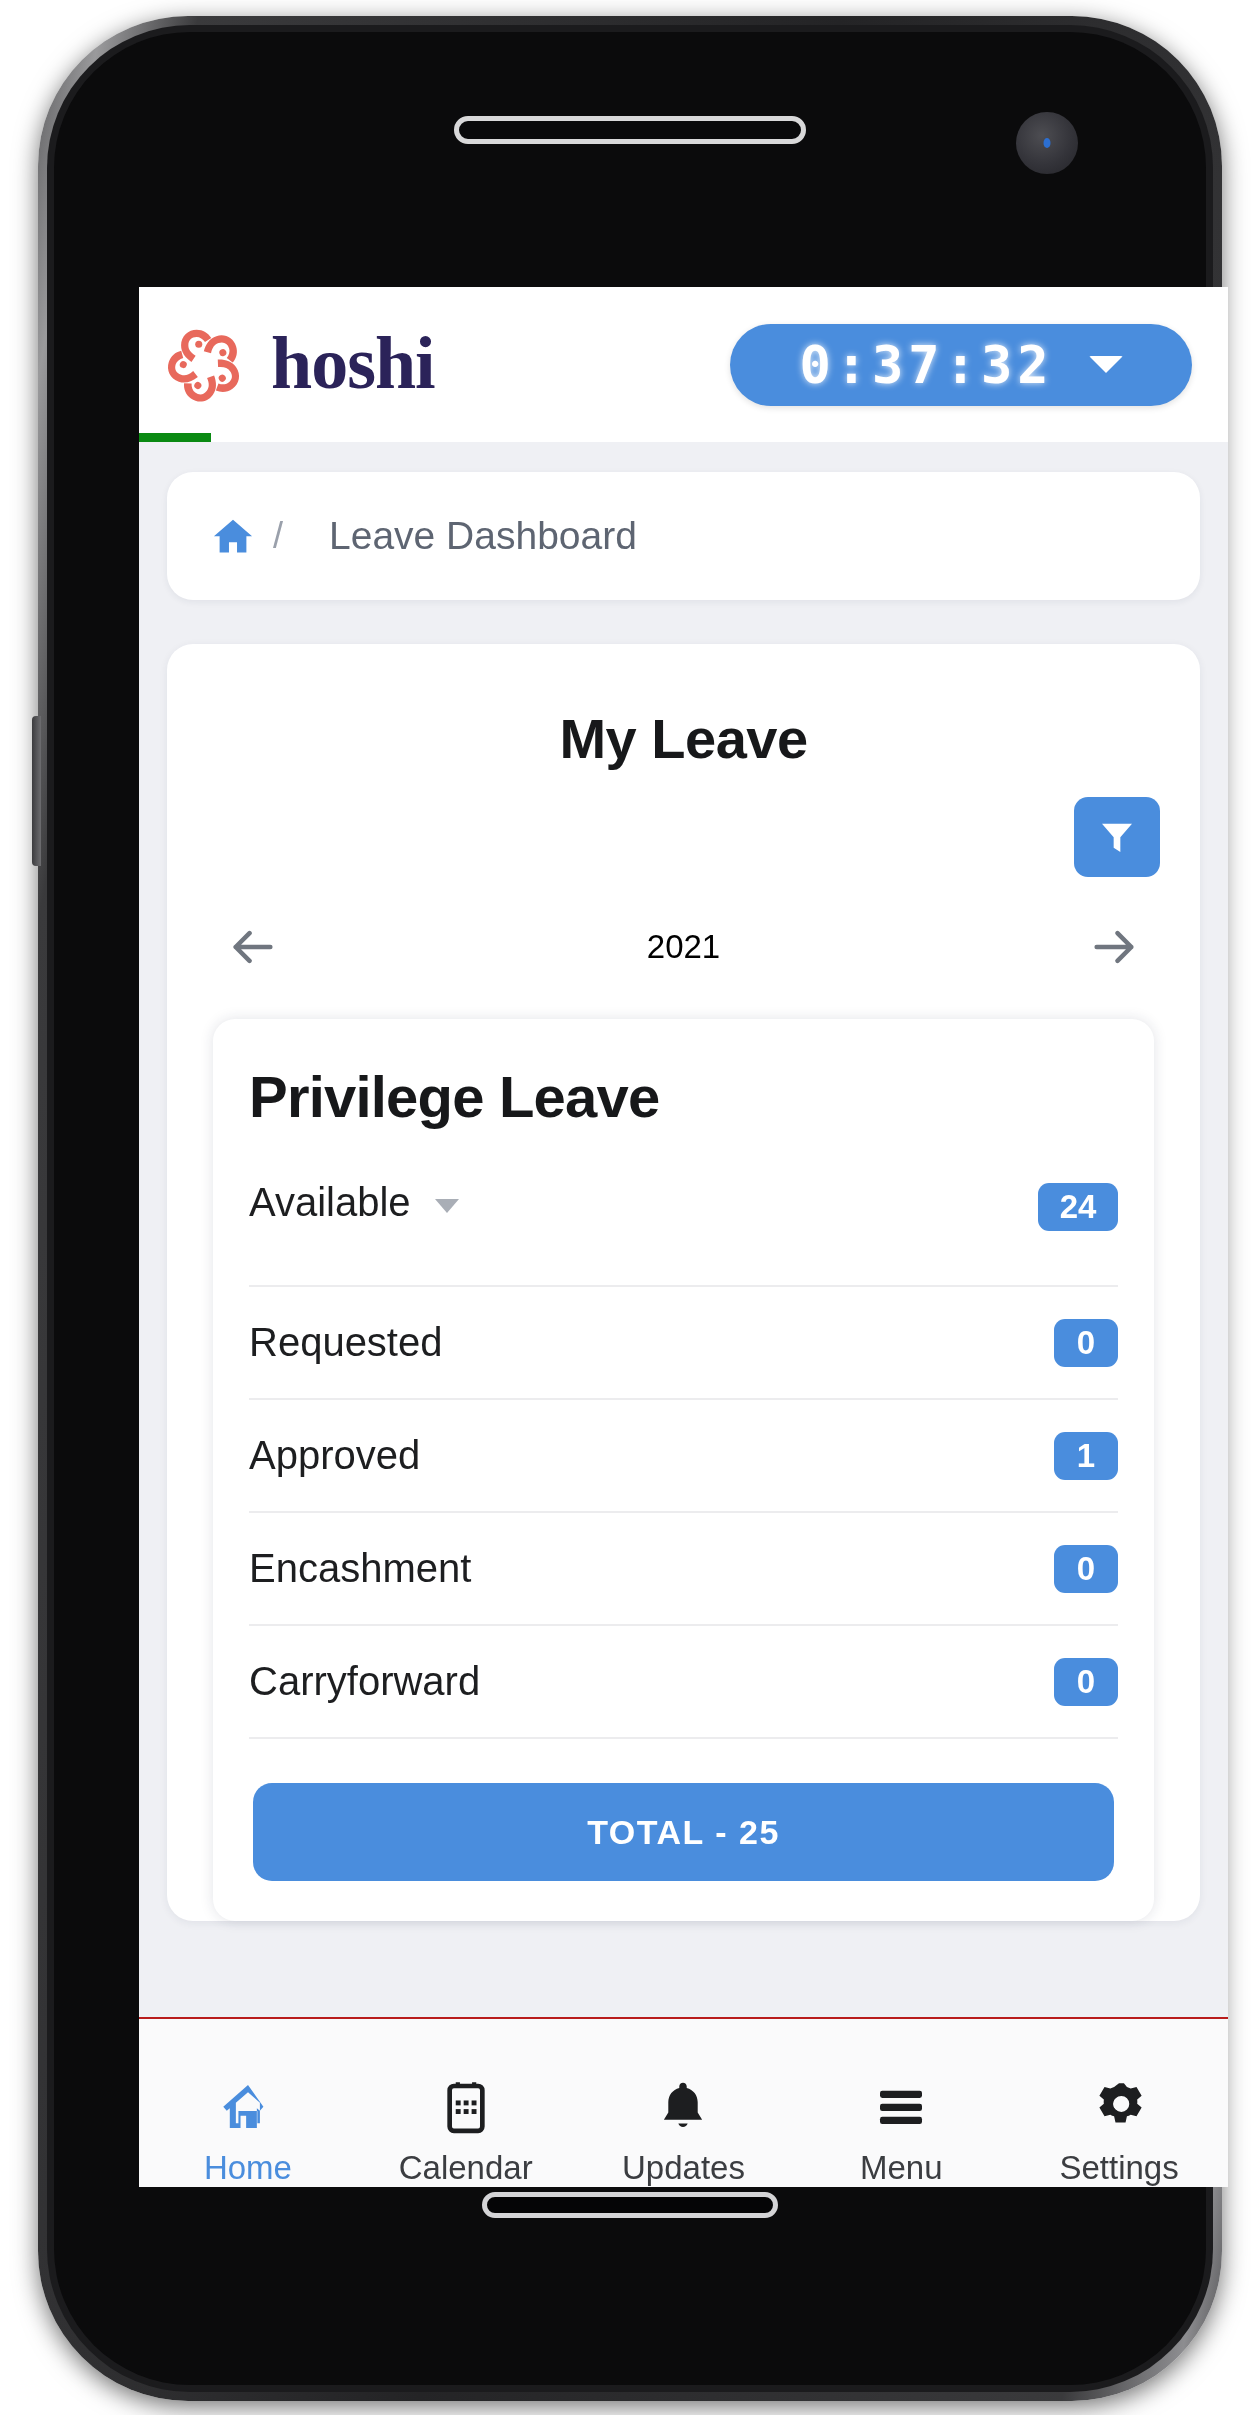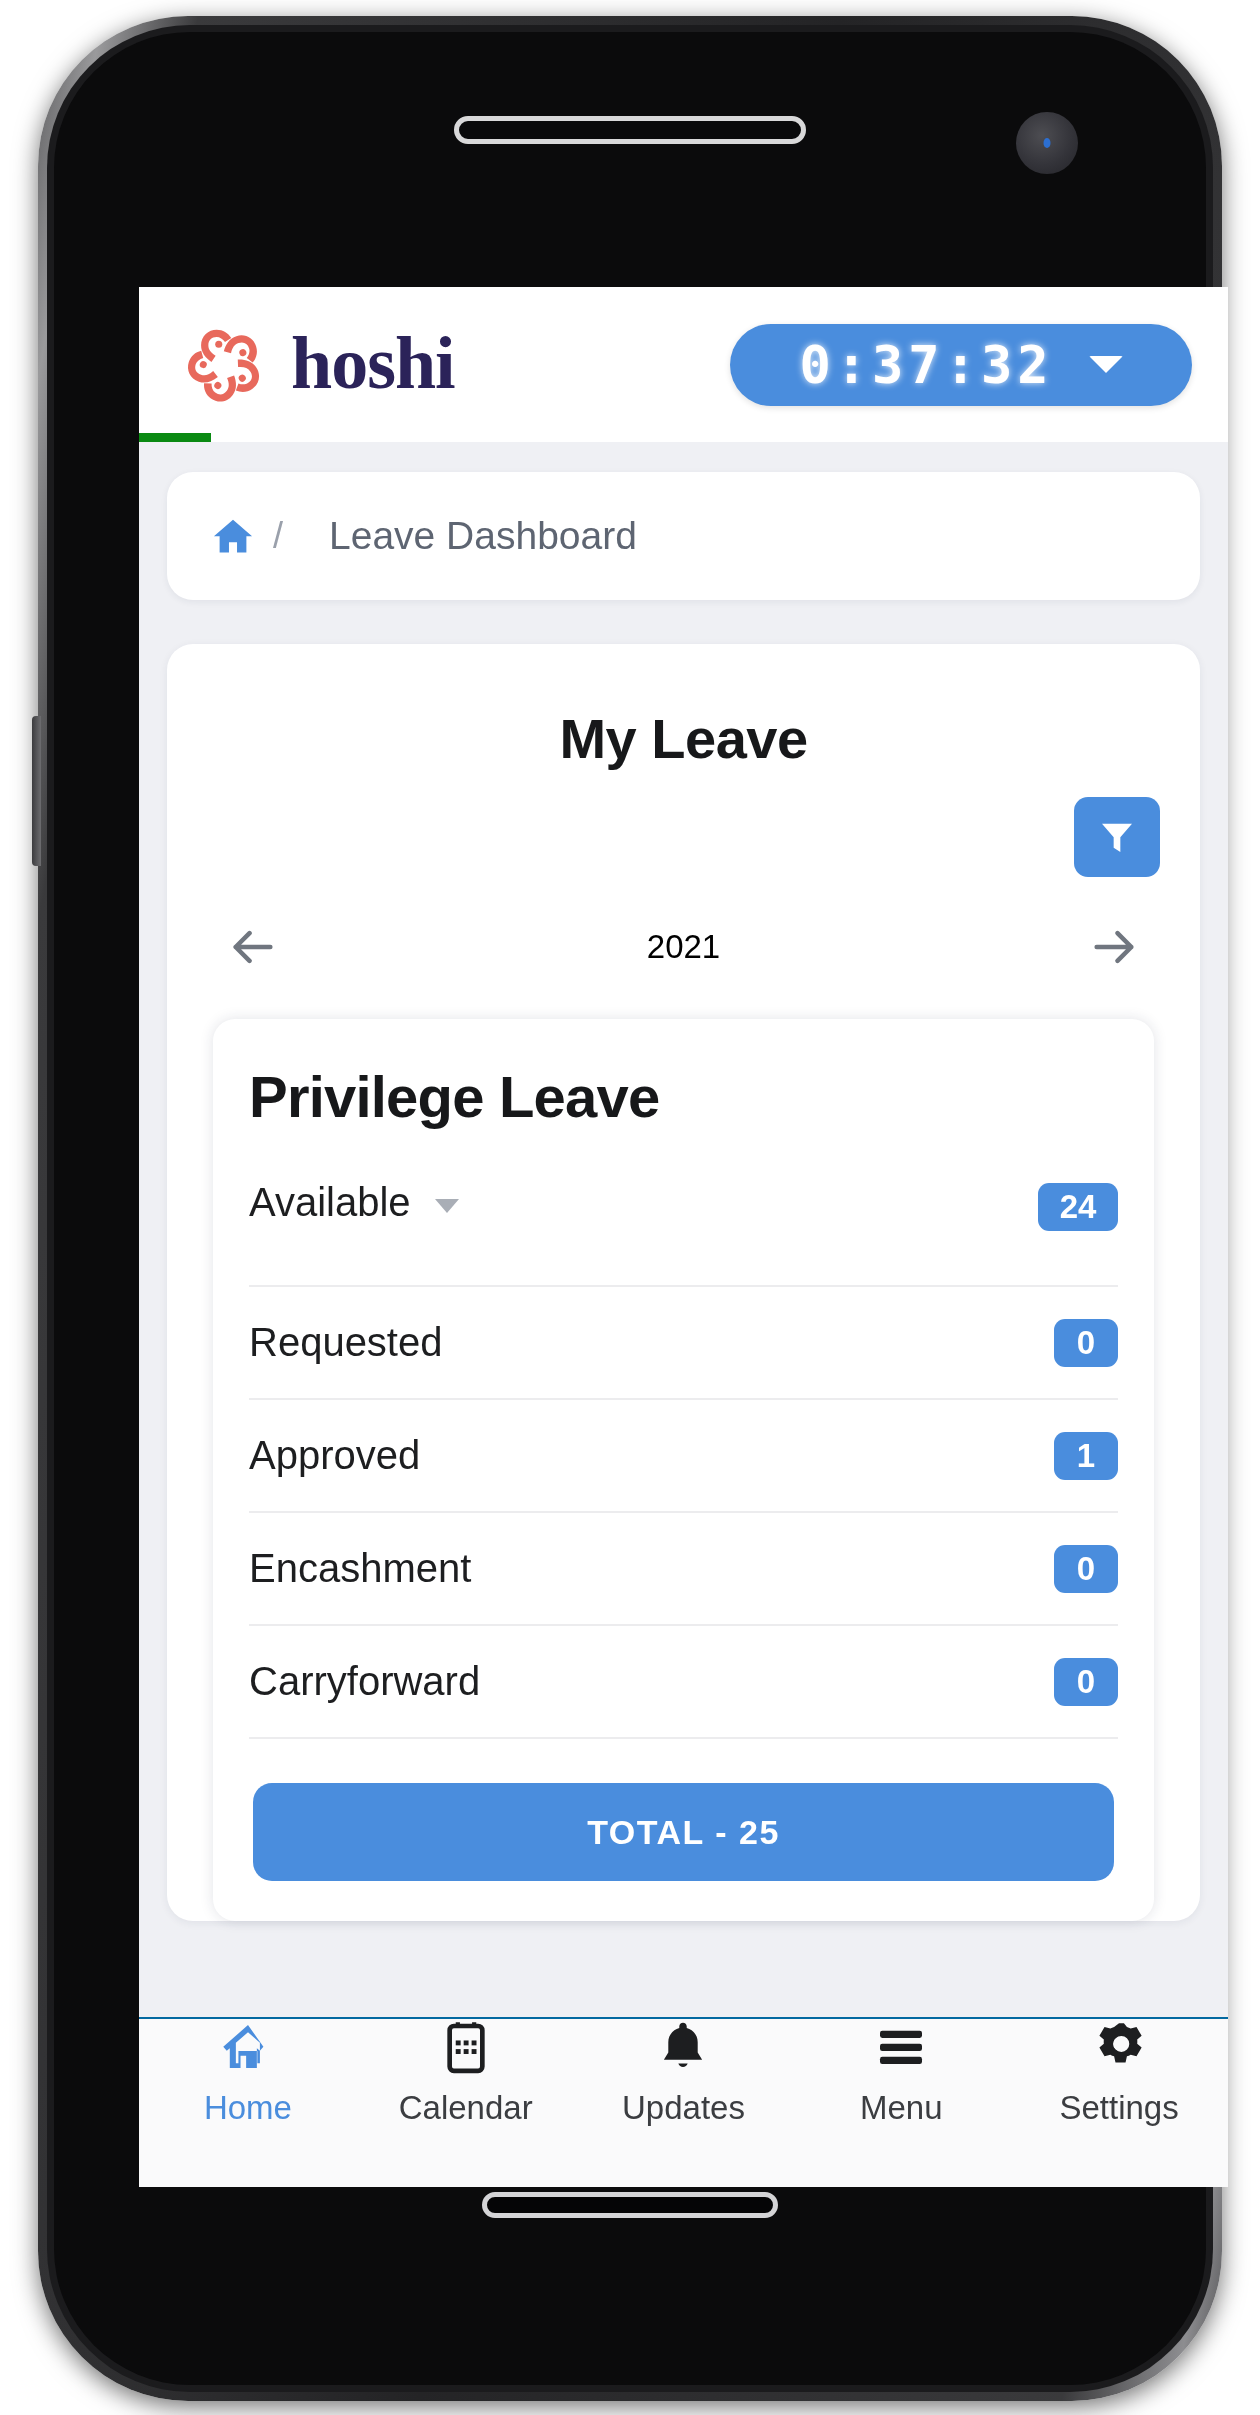--- a/index.html
+++ b/index.html
@@ -106,21 +106,21 @@
   }
 
   
   .app-header {
     position: relative;
     flex: 0 0 auto;
     height: 155px;
     background: #ffffff;
     display: flex;
     align-items: center;
-    padding: 0 36px 0 34px;
+    padding: 0 36px 0 14px;
   }
   .brand { display: flex; align-items: center; gap: 14px; }
   .brand-mark { width: 104px; height: 104px; display: block; }
   .brand-word {
     font-family: "Liberation Serif", serif;
     font-weight: 700;
     font-size: 74px;
     letter-spacing: -1px;
     color: #2b2359;
     line-height: 1;
@@ -308,23 +308,23 @@
     font-weight: 700;
     letter-spacing: 1.5px;
     cursor: pointer;
   }
 
   
   .bottom-nav {
     flex: 0 0 auto;
     height: 170px;
     background: #fafafb;
-    border-top: 2px solid #0369a1;
-    display: flex;
-    align-items: flex-start;
+    border-top: 2px solid #b91c1c;
+    display: flex;
+    align-items: flex-end;
   }
   .nav-item {
     flex: 1 1 0;
     display: flex;
     flex-direction: column;
     align-items: center;
     gap: 14px;
     cursor: pointer;
   }
   .nav-glyph { width: 56px; height: 56px; display: block; }

